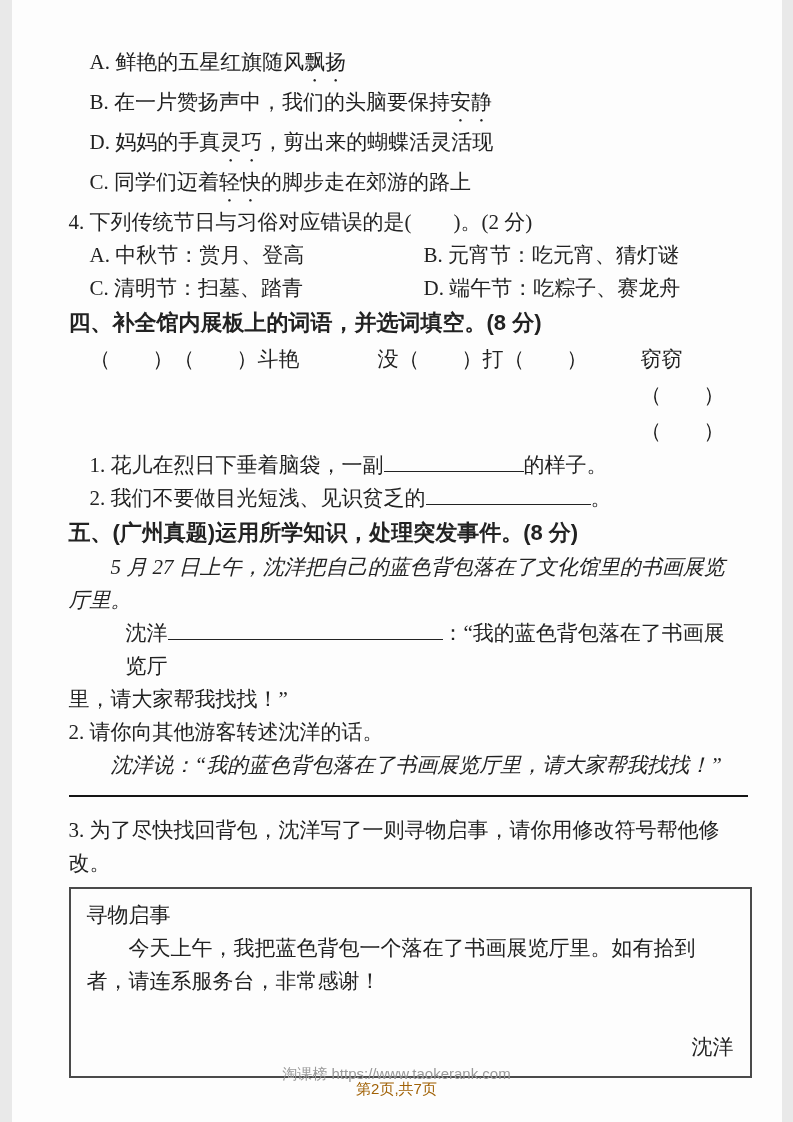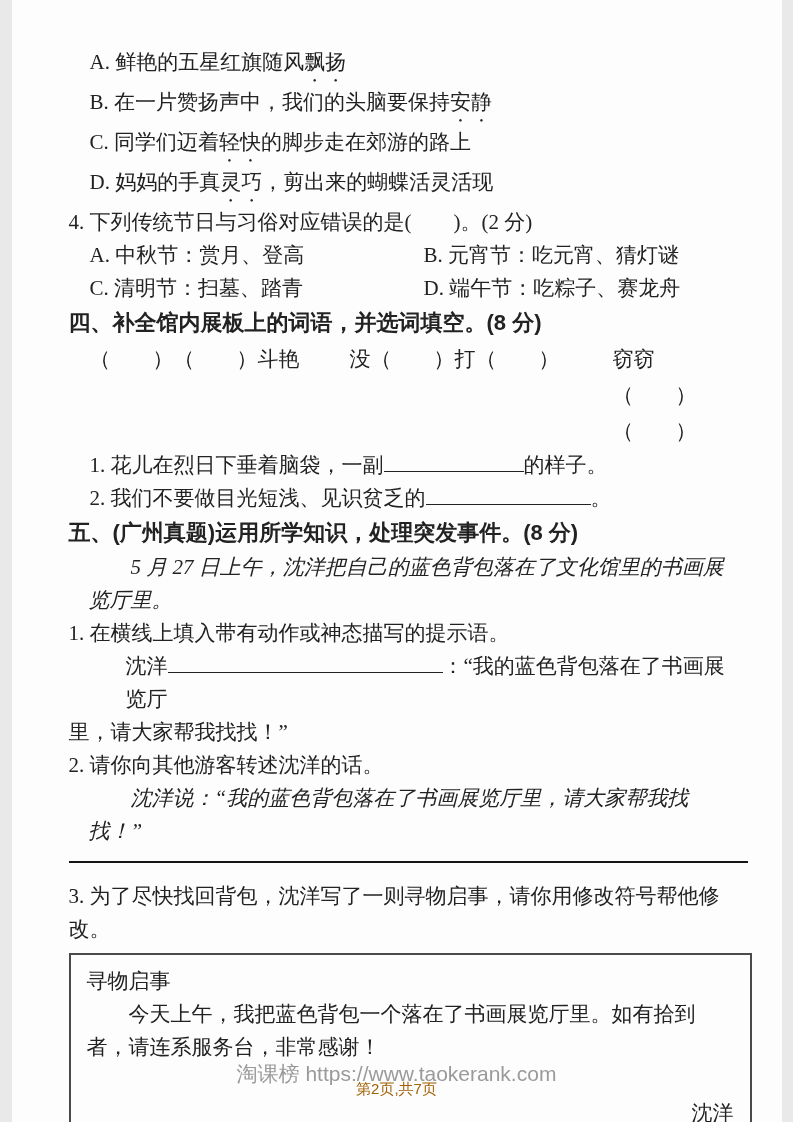--- a/index.html
+++ b/index.html
@@ -28,32 +28,32 @@
   .opt-row .opt-left{width:334px;padding-left:21px;flex:none;}
   .opt-row .opt-right{flex:1;}
   .sec-heading{
     font-family:"Liberation Sans","DejaVu Sans",sans-serif;
     font-weight:700;
     font-size:22px;
     line-height:36px;
   }
   .blank-row{display:flex;line-height:36px;gap:28px;}
   .blank-row .bcell1{width:232px;padding-left:21px;flex:none;}
-  .blank-row .bcell2{width:235px;flex:none;}
+  .blank-row .bcell2{width:235px;flex:none;margin-left:28px;}
   .blank-row .bcell3{flex:1;}
   .blank{
     display:inline-block;
     border-bottom:1.5px solid #222;
     height:1.05em;
     vertical-align:baseline;
   }
   .blank.w140{width:140px;}
   .blank.w165{width:165px;}
   .blank.w275{width:275px;}
-  .kaiti{font-style:italic;margin-left:20px;}
+  .kaiti{font-style:italic;}
   .answer-line{
     margin:13px 0 0 0;
     width:679px;height:0;
     border-bottom:2px solid #151515;
   }
   .q-after-line{margin-top:17px;}
   .notice-box{
     box-sizing:border-box;
     margin-top:7px;
     width:683px;
@@ -61,38 +61,38 @@
     border:2px solid #4a4a4a;
     padding:10px 16px 0 16px;
   }
   .notice-title{text-align:left;}
   .notice-sign,.notice-date{text-align:right;}
   .notice-sign{margin-top:33px;}
   .footer-watermark{
     position:absolute;left:0;top:1063px;width:100%;
     text-align:center;
     font-family:"Liberation Sans","DejaVu Sans",sans-serif;
-    font-size:21px;color:#9a9a9a;line-height:22px;
+    font-size:15px;color:#9a9a9a;line-height:22px;
   }
   .footer-page{
     position:absolute;left:0;top:1080px;width:100%;
     text-align:center;
     font-family:"Liberation Sans","DejaVu Sans",sans-serif;
     font-size:15px;color:#a16207;line-height:18px;
   }
 </style>
 </head>
 <body>
 
 <div class="page">
 
   <div class="indent1"><span>A. 鲜艳的五星红旗随风</span><span class="emph">飘扬</span><span></span></div>
   <div class="indent1"><span>B. 在一片赞扬声中，我们的头脑要保持</span><span class="emph">安静</span><span></span></div>
+  <div class="indent1"><span>D. 妈妈的手真</span><span class="emph">灵巧</span><span>，剪出来的蝴蝶活灵活现</span></div>
   <div class="indent1"><span>C. 同学们迈着</span><span class="emph">轻快</span><span>的脚步走在郊游的路上</span></div>
-  <div class="indent1"><span>D. 妈妈的手真</span><span class="emph">灵巧</span><span>，剪出来的蝴蝶活灵活现</span></div>
 
   <div>4. 下列传统节日与习俗对应错误的是(　　)。(2 分)</div>
   <div class="opt-row">
     <span class="opt-left">A. 中秋节：赏月、登高</span>
     <span class="opt-right">B. 元宵节：吃元宵、猜灯谜</span>
   </div>
   <div class="opt-row">
     <span class="opt-left">C. 清明节：扫墓、踏青</span>
     <span class="opt-right">D. 端午节：吃粽子、赛龙舟</span>
   </div>
@@ -101,21 +101,20 @@
   <div class="blank-row">
     <span class="bcell1">（　　）（　　）斗艳</span>
     <span class="bcell2">没（　　）打（　　）</span>
     <span class="bcell3">窃窃（　　）（　　）</span>
   </div>
   <div class="indent1"><span>1. 花儿在烈日下垂着脑袋，一副</span><span class="blank w140"></span><span>的样子。</span></div>
   <div class="indent1"><span>2. 我们不要做目光短浅、见识贫乏的</span><span class="blank w165"></span><span>。</span></div>
 
   <div class="sec-heading">五、(广州真题)运用所学知识，处理突发事件。(8 分)</div>
   <div class="indent2 kaiti">5 月 27 日上午，沈洋把自己的蓝色背包落在了文化馆里的书画展览厅里。</div>
-  <div>1. 在横线上填入带有动作或神态描写的提示语。</div>
   <div class="indent1" style="padding-left:57px;"><span>沈洋</span><span class="blank w275"></span><span>：“我的蓝色背包落在了书画展览厅</span></div>
   <div>里，请大家帮我找找！”</div>
   <div>2. 请你向其他游客转述沈洋的话。</div>
   <div class="indent2 kaiti">沈洋说：“我的蓝色背包落在了书画展览厅里，请大家帮我找找！”</div>
   <div class="answer-line"></div>
   <div class="q-after-line">3. 为了尽快找回背包，沈洋写了一则寻物启事，请你用修改符号帮他修改。</div>
 
   <div class="notice-box">
     <div class="notice-title">寻物启事</div>
     <div class="indent2">今天上午，我把蓝色背包一个落在了书画展览厅里。如有拾到者，请连系服务台，非常感谢！</div>

